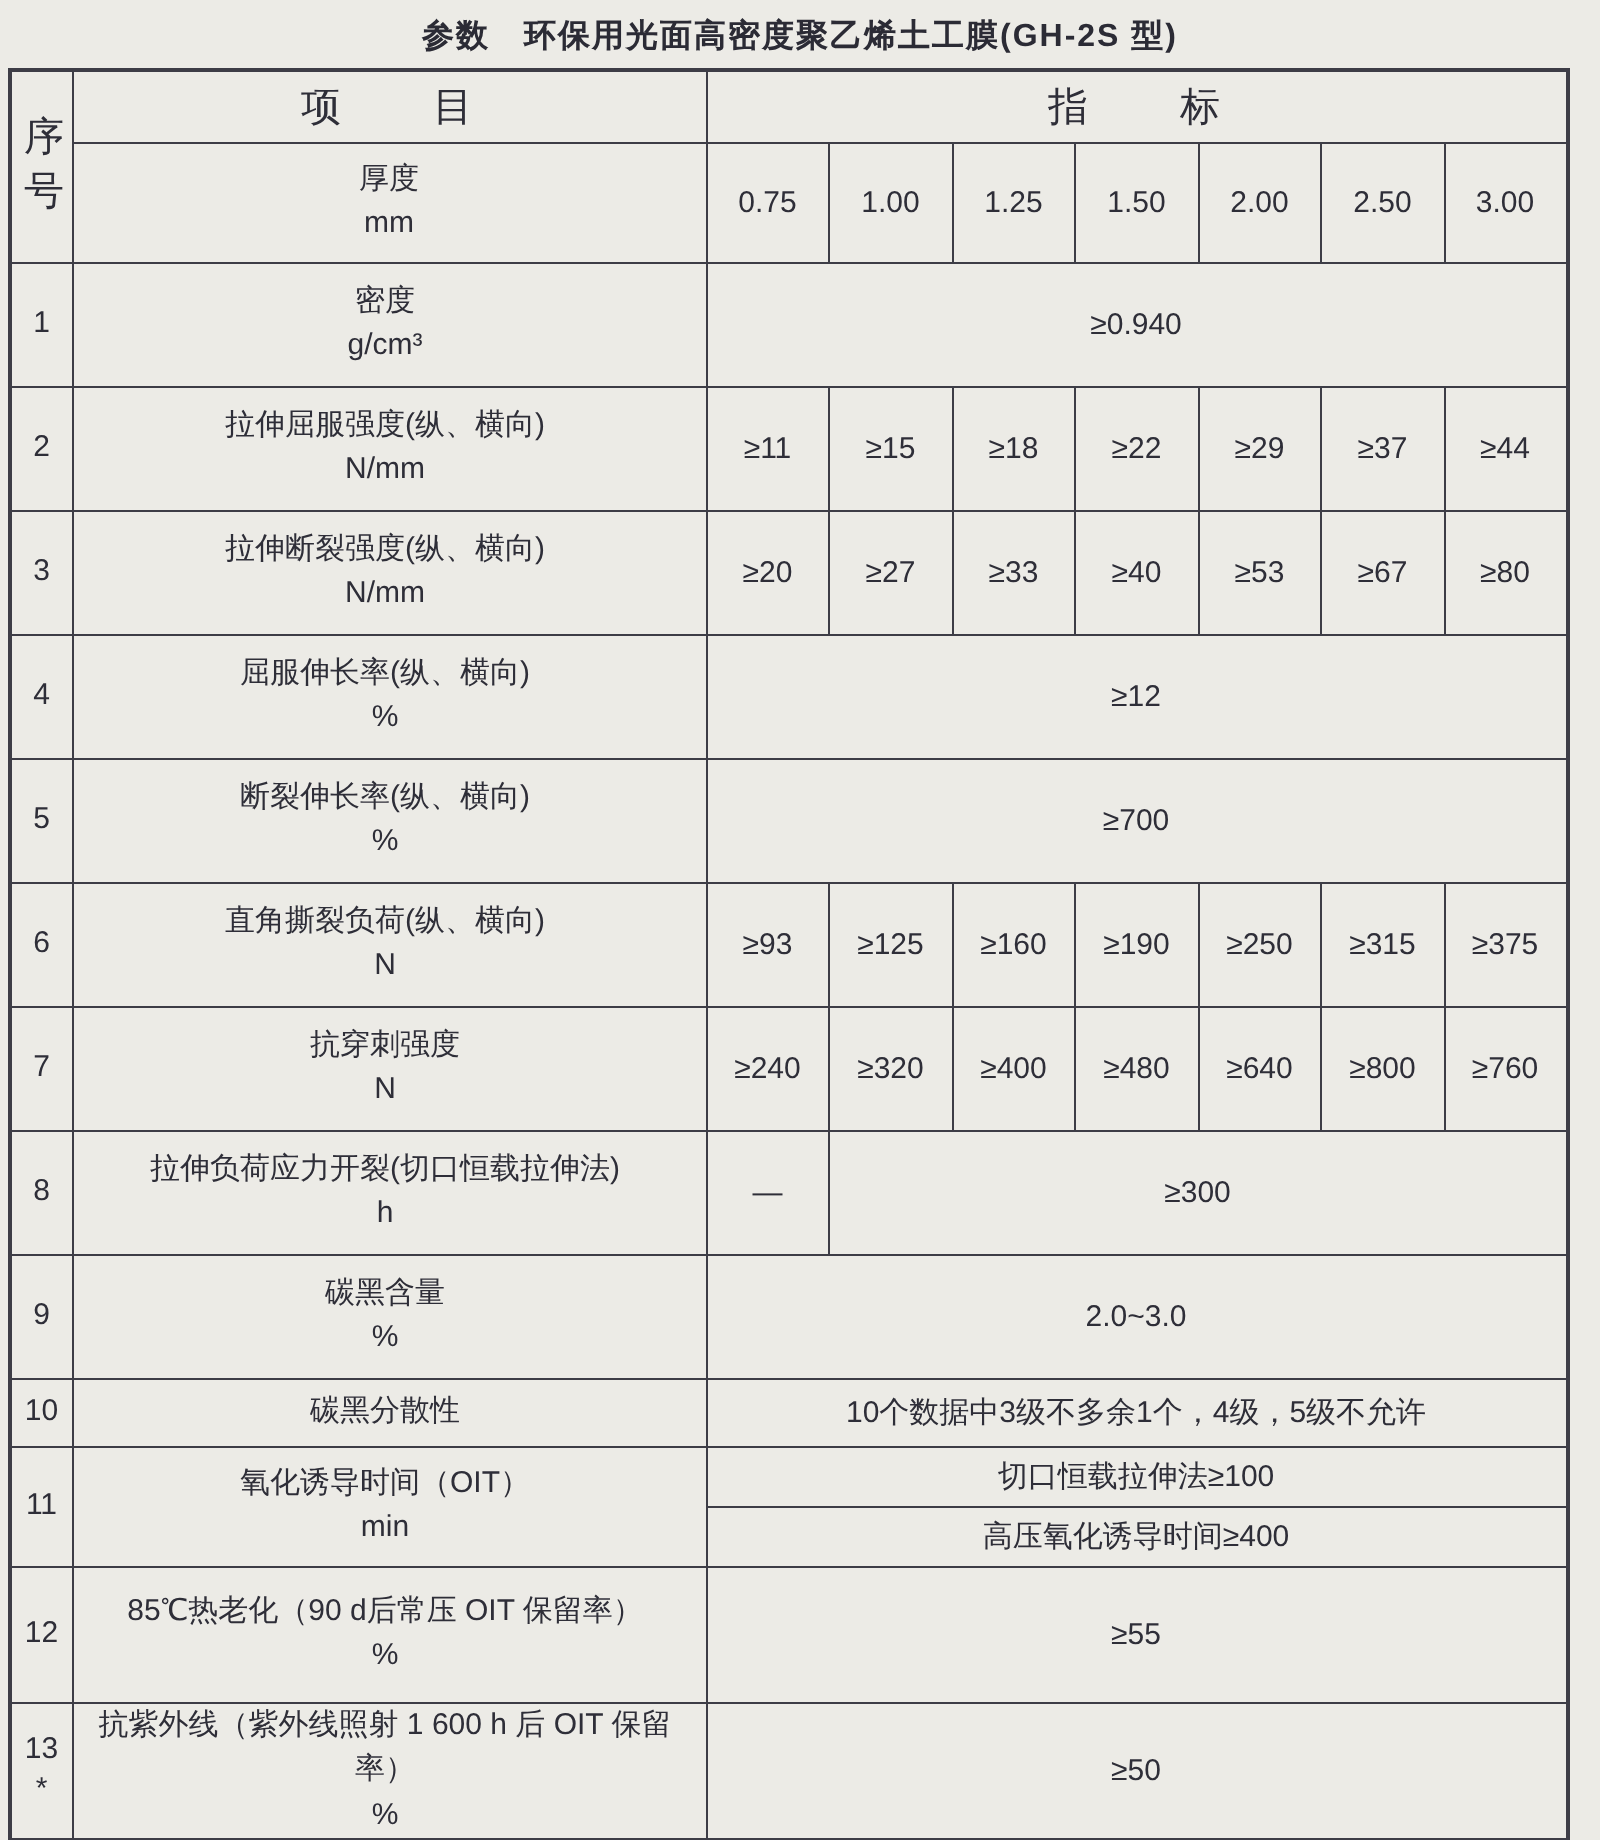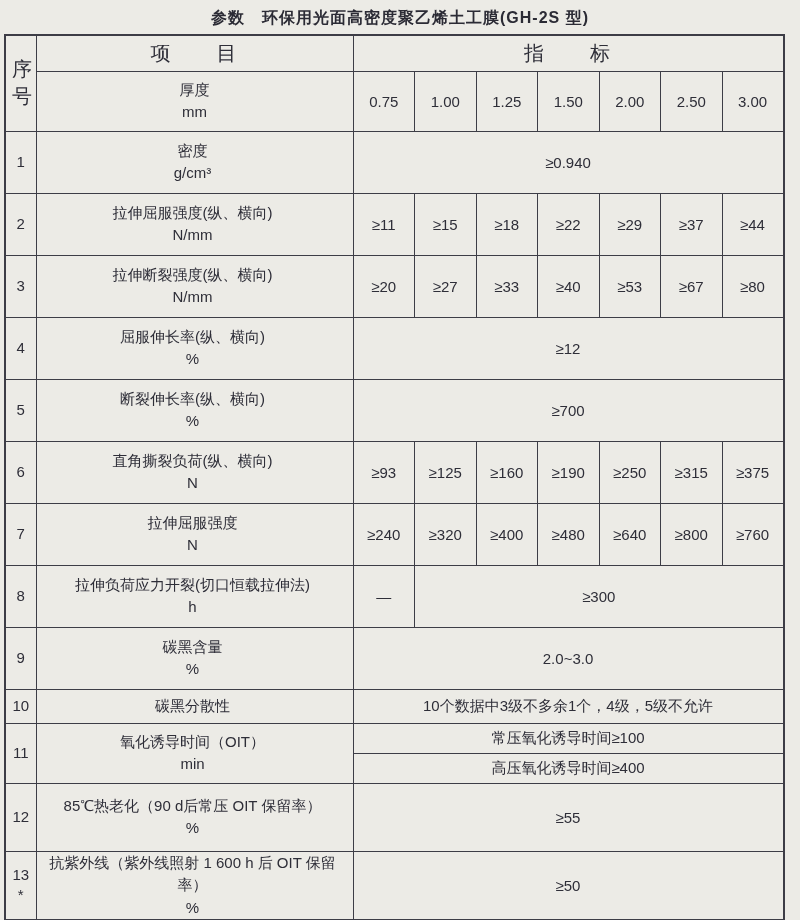--- a/index.html
+++ b/index.html
@@ -164,21 +164,21 @@
       <td class="center">≥160</td>
       <td class="center">≥190</td>
       <td class="center">≥250</td>
       <td class="center">≥315</td>
       <td class="center">≥375</td>
     </tr>
 
     <tr class="std">
       <td class="serial">7</td>
       <td class="item two-line">
-        <div>拉伸屈服强度</div>
+        <div>抗穿刺强度</div>
         <div>N</div>
       </td>
       <td class="center">≥240</td>
       <td class="center">≥320</td>
       <td class="center">≥400</td>
       <td class="center">≥480</td>
       <td class="center">≥640</td>
       <td class="center">≥800</td>
       <td class="center">≥760</td>
     </tr>
@@ -209,21 +209,21 @@
       </td>
       <td class="center" colspan="7">10个数据中3级不多余1个，4级，5级不允许</td>
     </tr>
 
     <tr class="sub">
       <td class="serial" rowspan="2">11</td>
       <td class="item two-line" rowspan="2">
         <div>氧化诱导时间（OIT）</div>
         <div>min</div>
       </td>
-      <td class="center" colspan="7">常压氧化诱导时间≥100</td>
+      <td class="center" colspan="7">切口恒载拉伸法≥100</td>
     </tr>
     <tr class="sub">
       <td class="center" colspan="7">高压氧化诱导时间≥400</td>
     </tr>
 
     <tr class="r12">
       <td class="serial">12</td>
       <td class="item two-line">
         <div>85℃热老化（90 d后常压 OIT 保留率）</div>
         <div>%</div>

